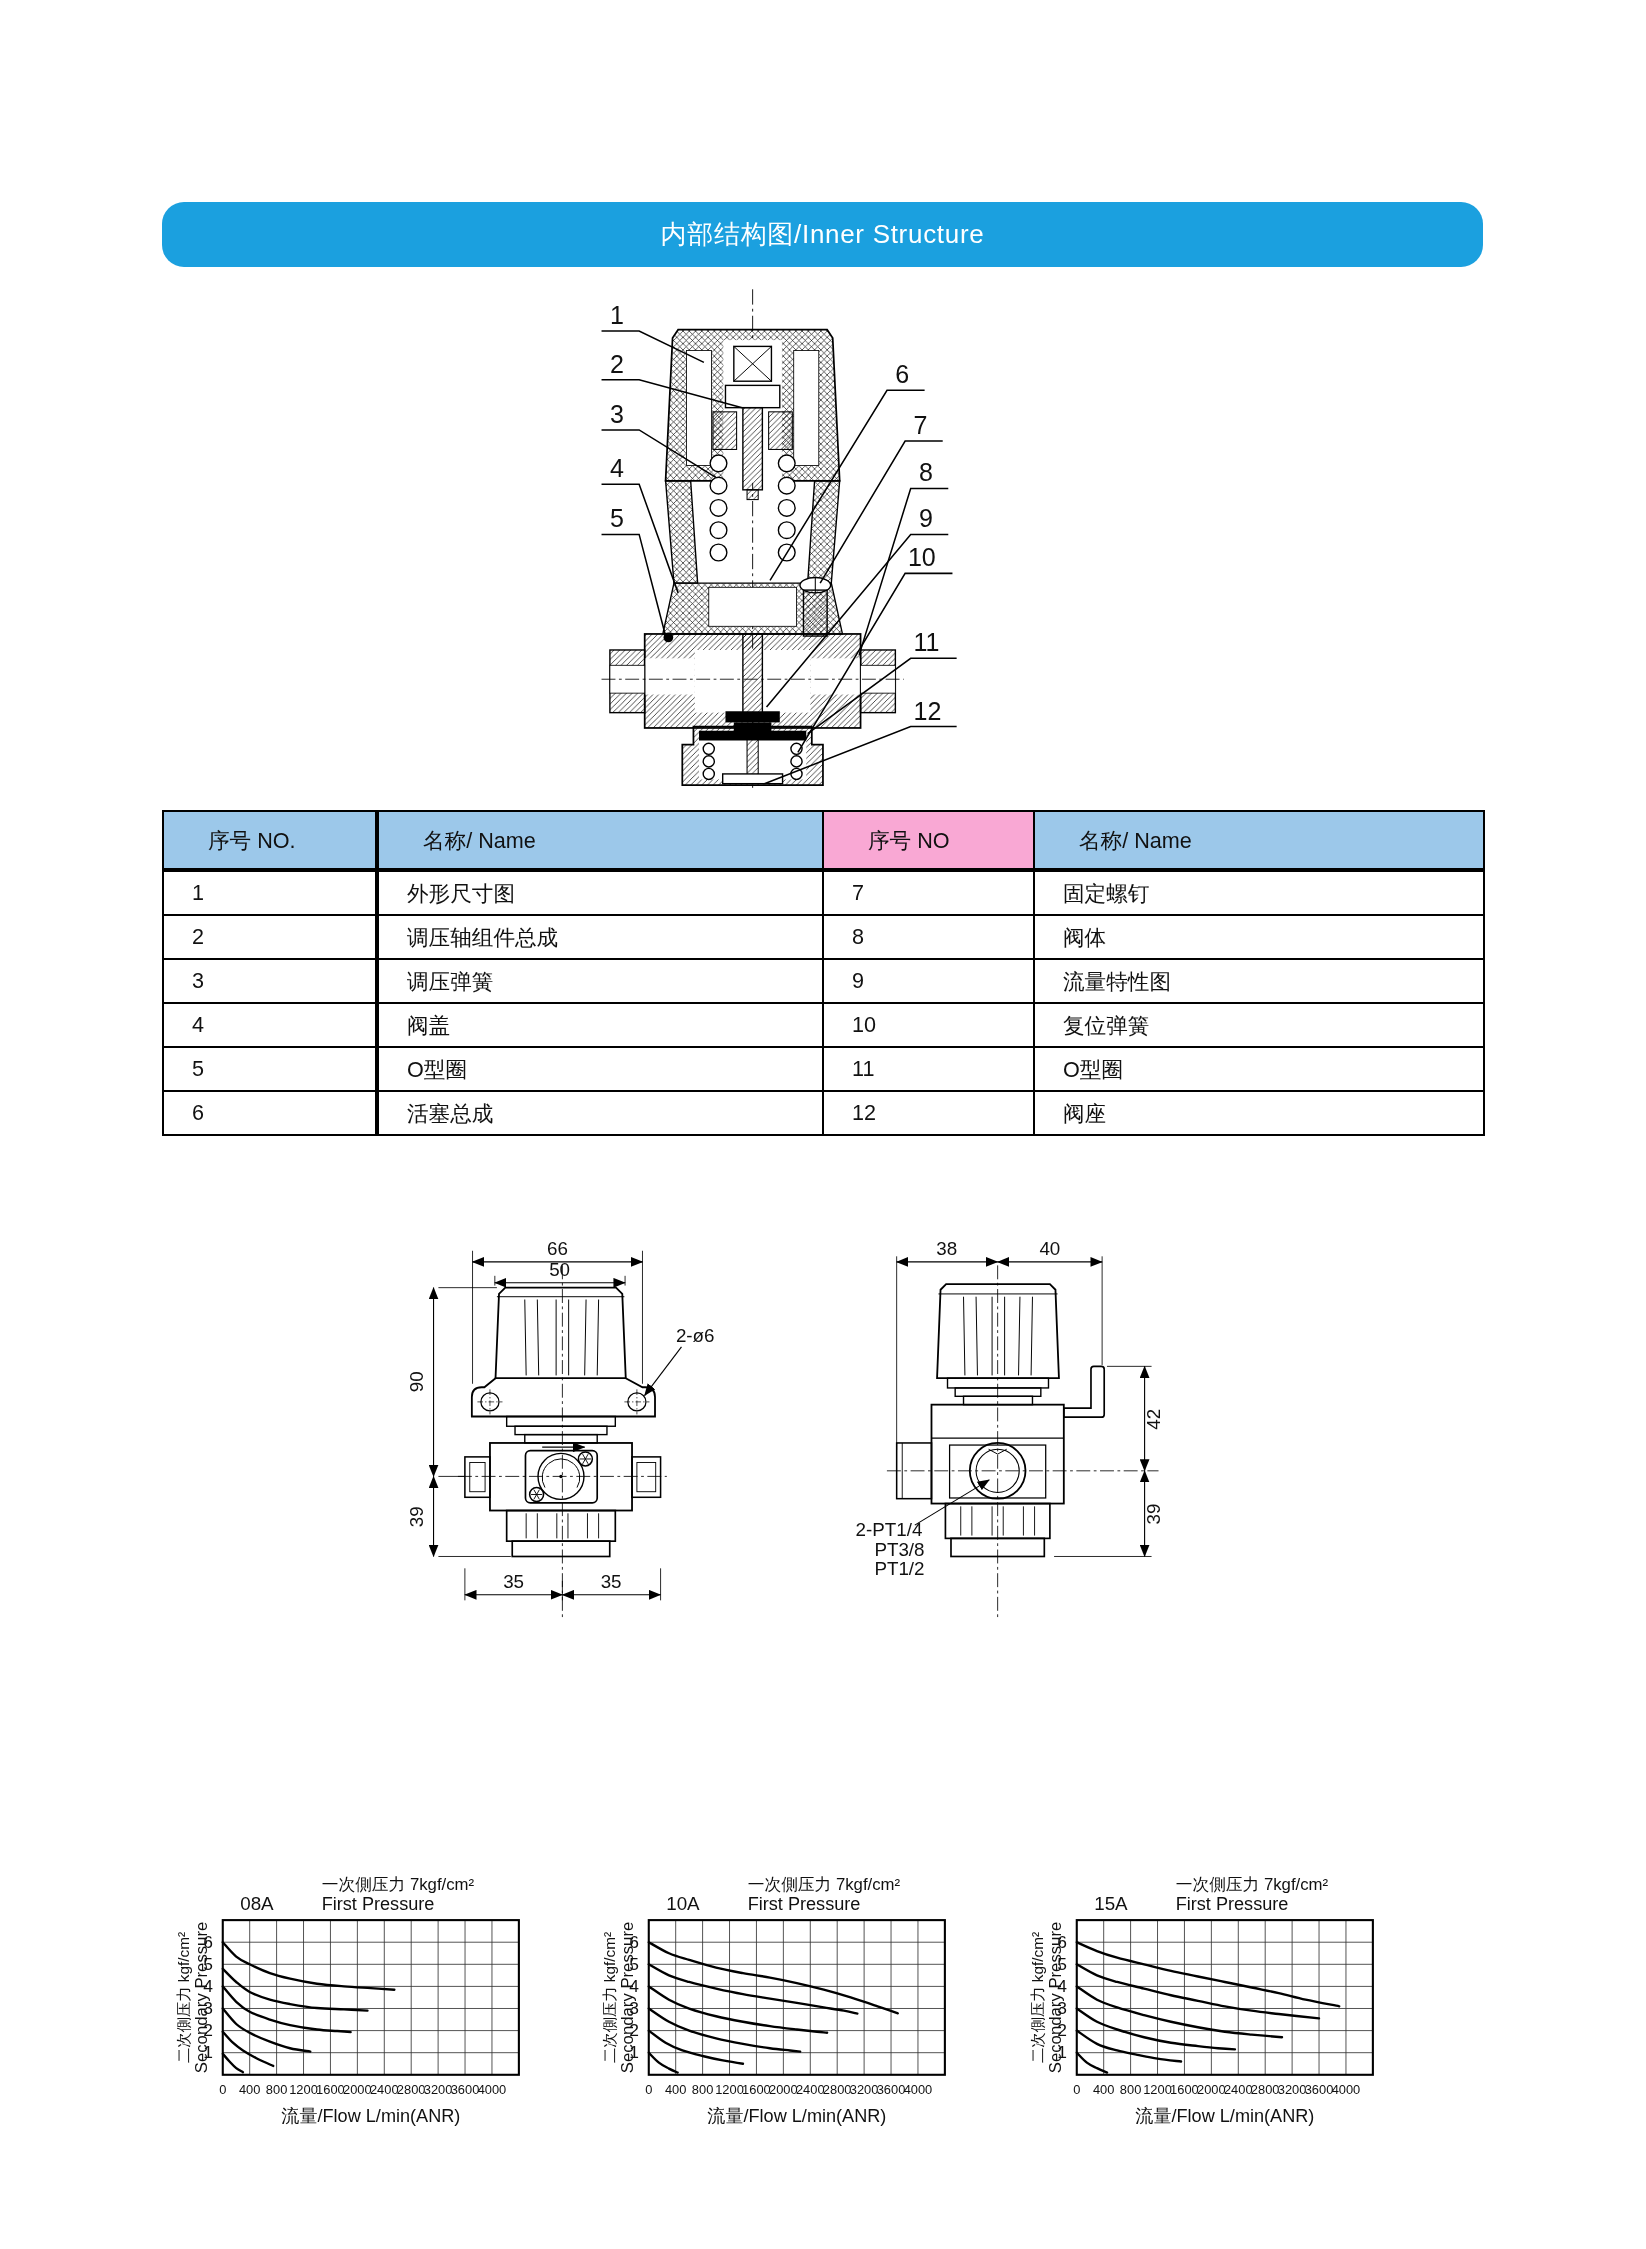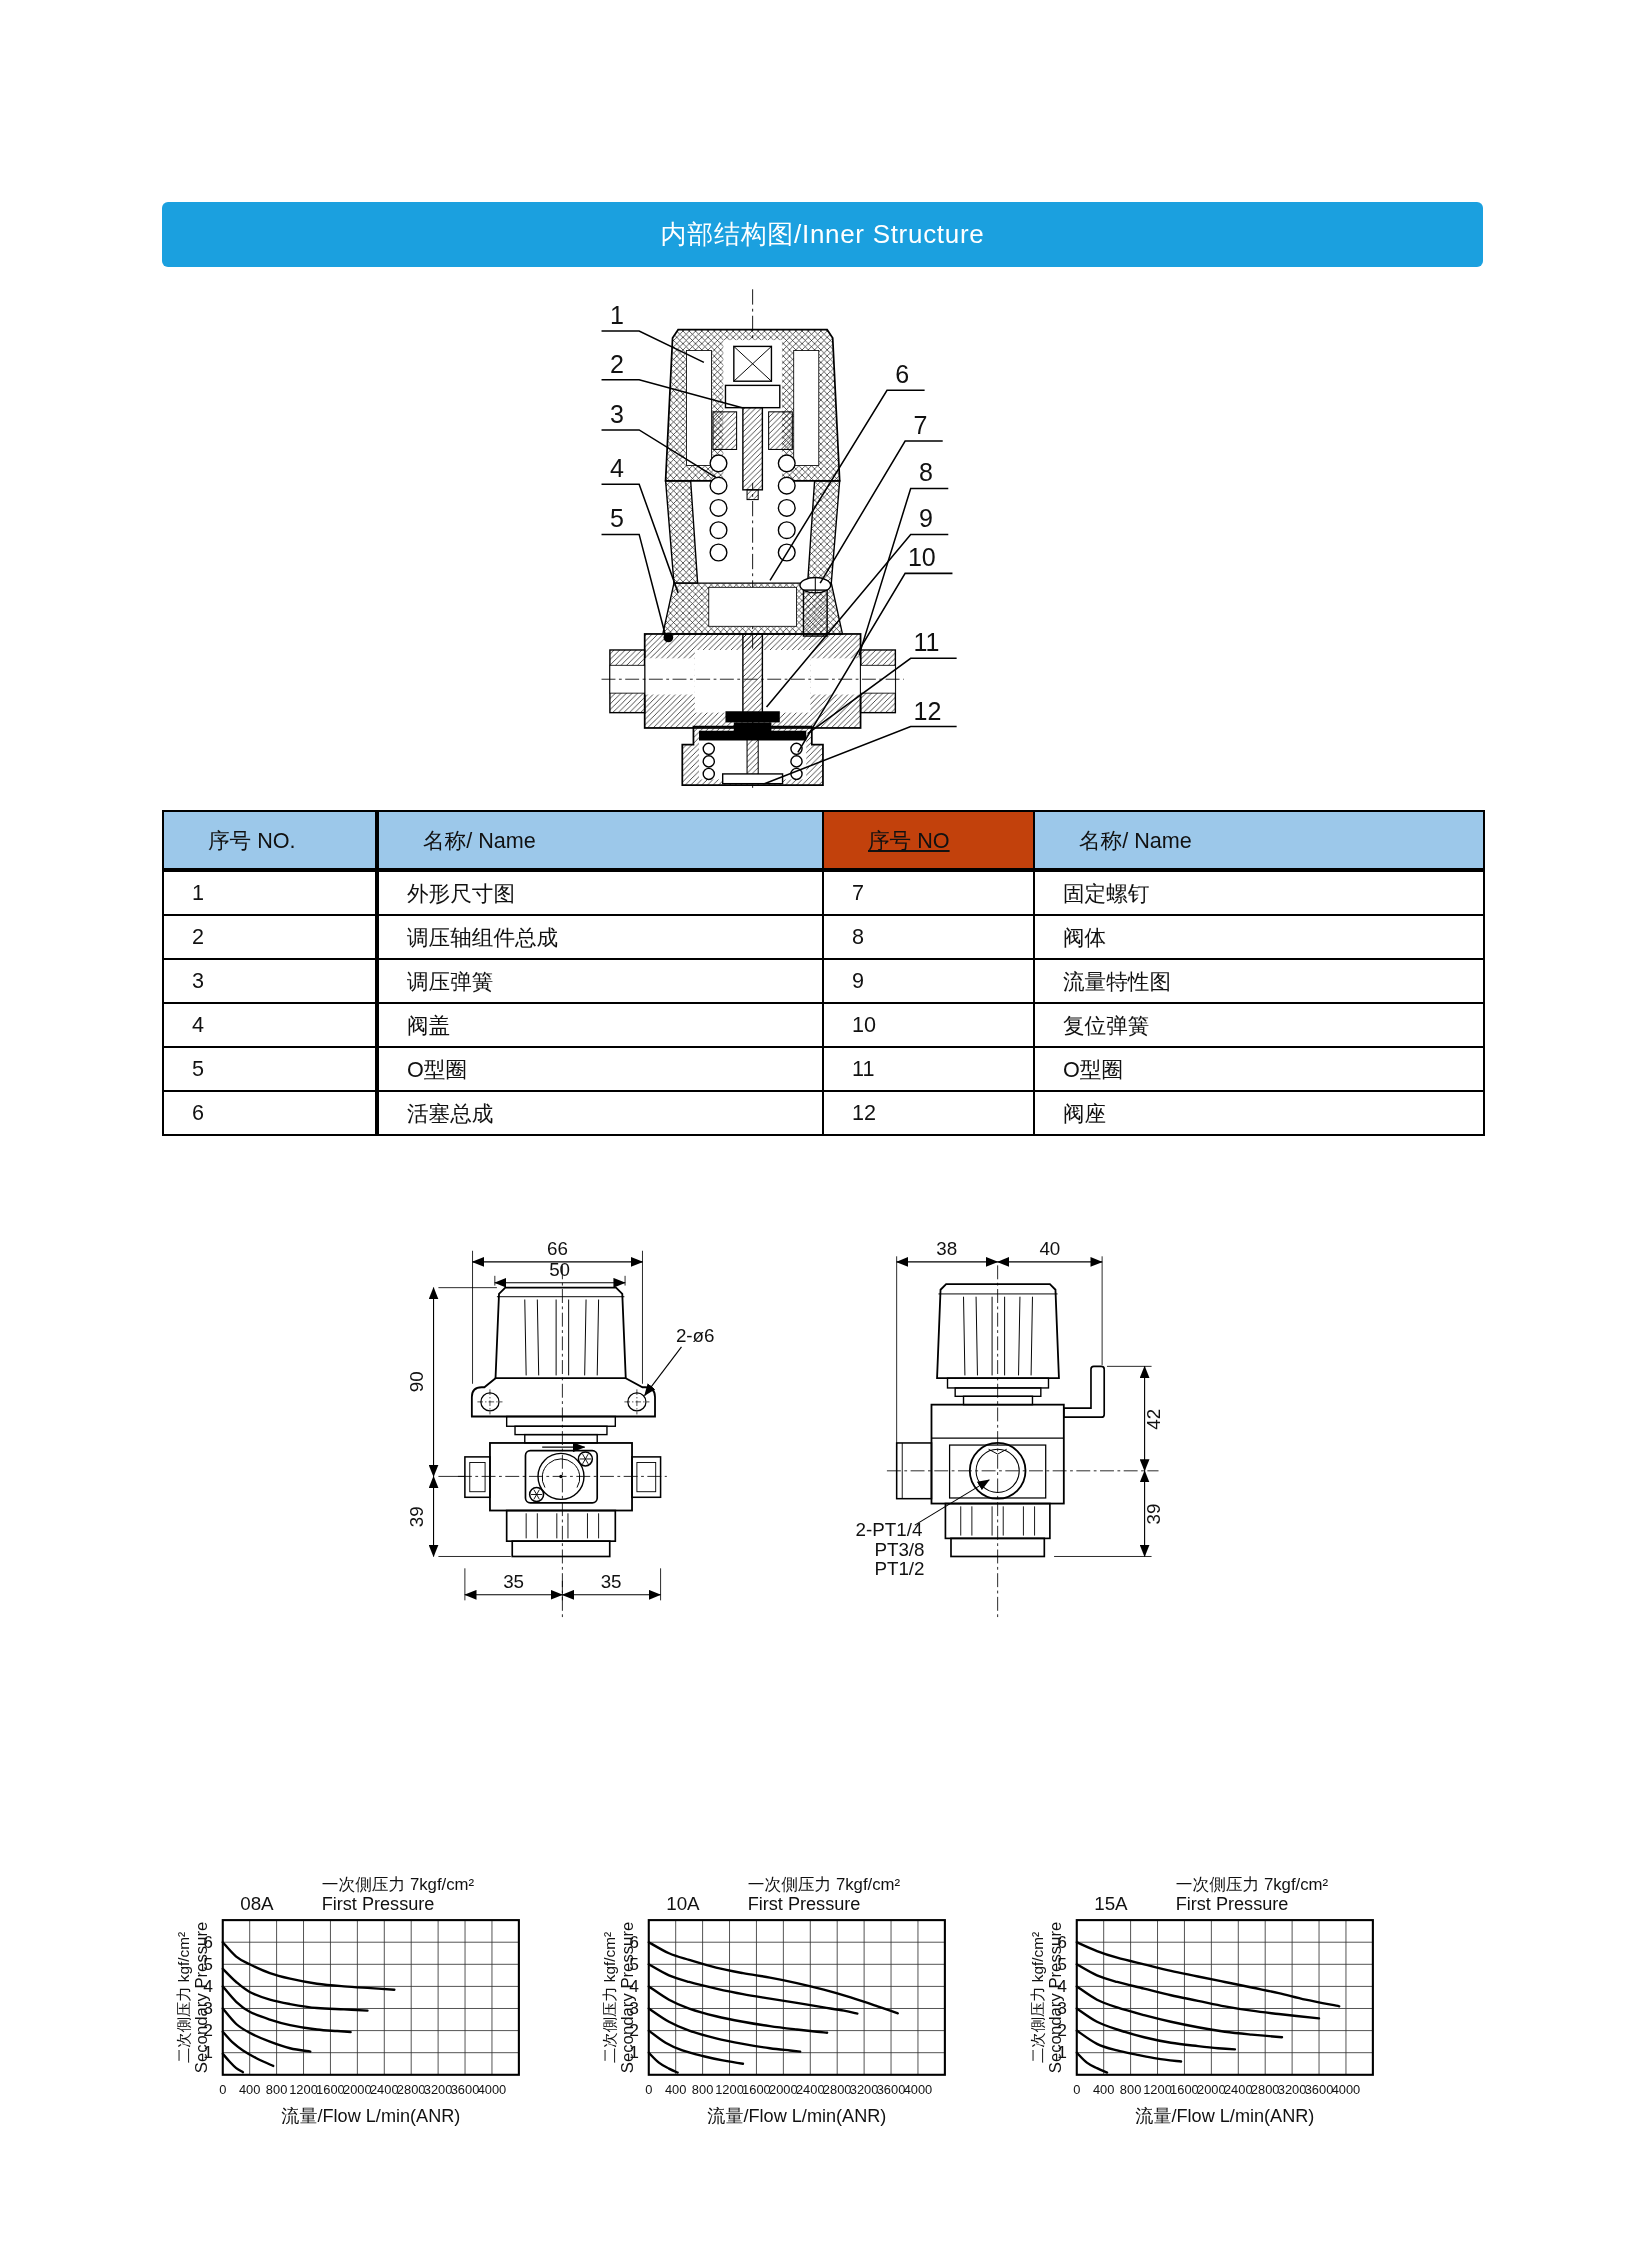--- a/index.html
+++ b/index.html
@@ -1,18 +1,18 @@
 <!DOCTYPE html>
 <html style="font-size:11px"><head>
 <meta charset="utf-8">
 <style>
   html,body{margin:0;padding:0;background:#e8e8e8;}
   .page{position:relative;width:1647px;height:2250px;background:#ffffff;overflow:hidden;
         font-family:"Liberation Sans", sans-serif;color:#111;}
-  .banner{position:absolute;left:162px;width:1321px;height:65px;border-radius:6px;
+  .banner{position:absolute;left:162px;width:1321px;height:65px;border-radius:22px;
           display:flex;align-items:center;justify-content:center;
           color:#fff;font-size:26px;letter-spacing:0.7px;}
   
   table.parts{position:absolute;left:162px;top:810px;width:1321px;
               border-collapse:collapse;table-layout:fixed;font-size:21.6px;}
   table.parts{border:2.8px solid #000;}
   table.parts th{height:54px;text-align:left;padding-left:44px;font-weight:normal;}
   table.parts td{height:40px;text-align:left;padding-left:28px;}
   table.parts thead tr{border-bottom:4.9px solid #000;}
   table.parts tbody tr{border-top:2.1px solid #000;}
@@ -158,21 +158,21 @@
     <colgroup>
         <col style="width:214px">
         <col style="width:446px">
         <col style="width:211px">
         <col style="width:450px">
       </colgroup>
     <thead>
       <tr>
         <th style="background: rgb(156, 200, 234);">序号 NO.</th>
         <th style="background: rgb(156, 200, 234);">名称/ Name</th>
-        <th style="background: #c2410c; text-decoration: underline;">序号 NO</th>
+        <th style="background: #f9a8d4;">序号 NO</th>
         <th style="background: rgb(156, 200, 234);">名称/ Name</th>
       </tr>
     </thead>
     <tbody>
         <tr>
           <td>1</td>
           <td>外形尺寸图</td>
           <td>7</td>
           <td>固定螺钉</td>
         </tr>

